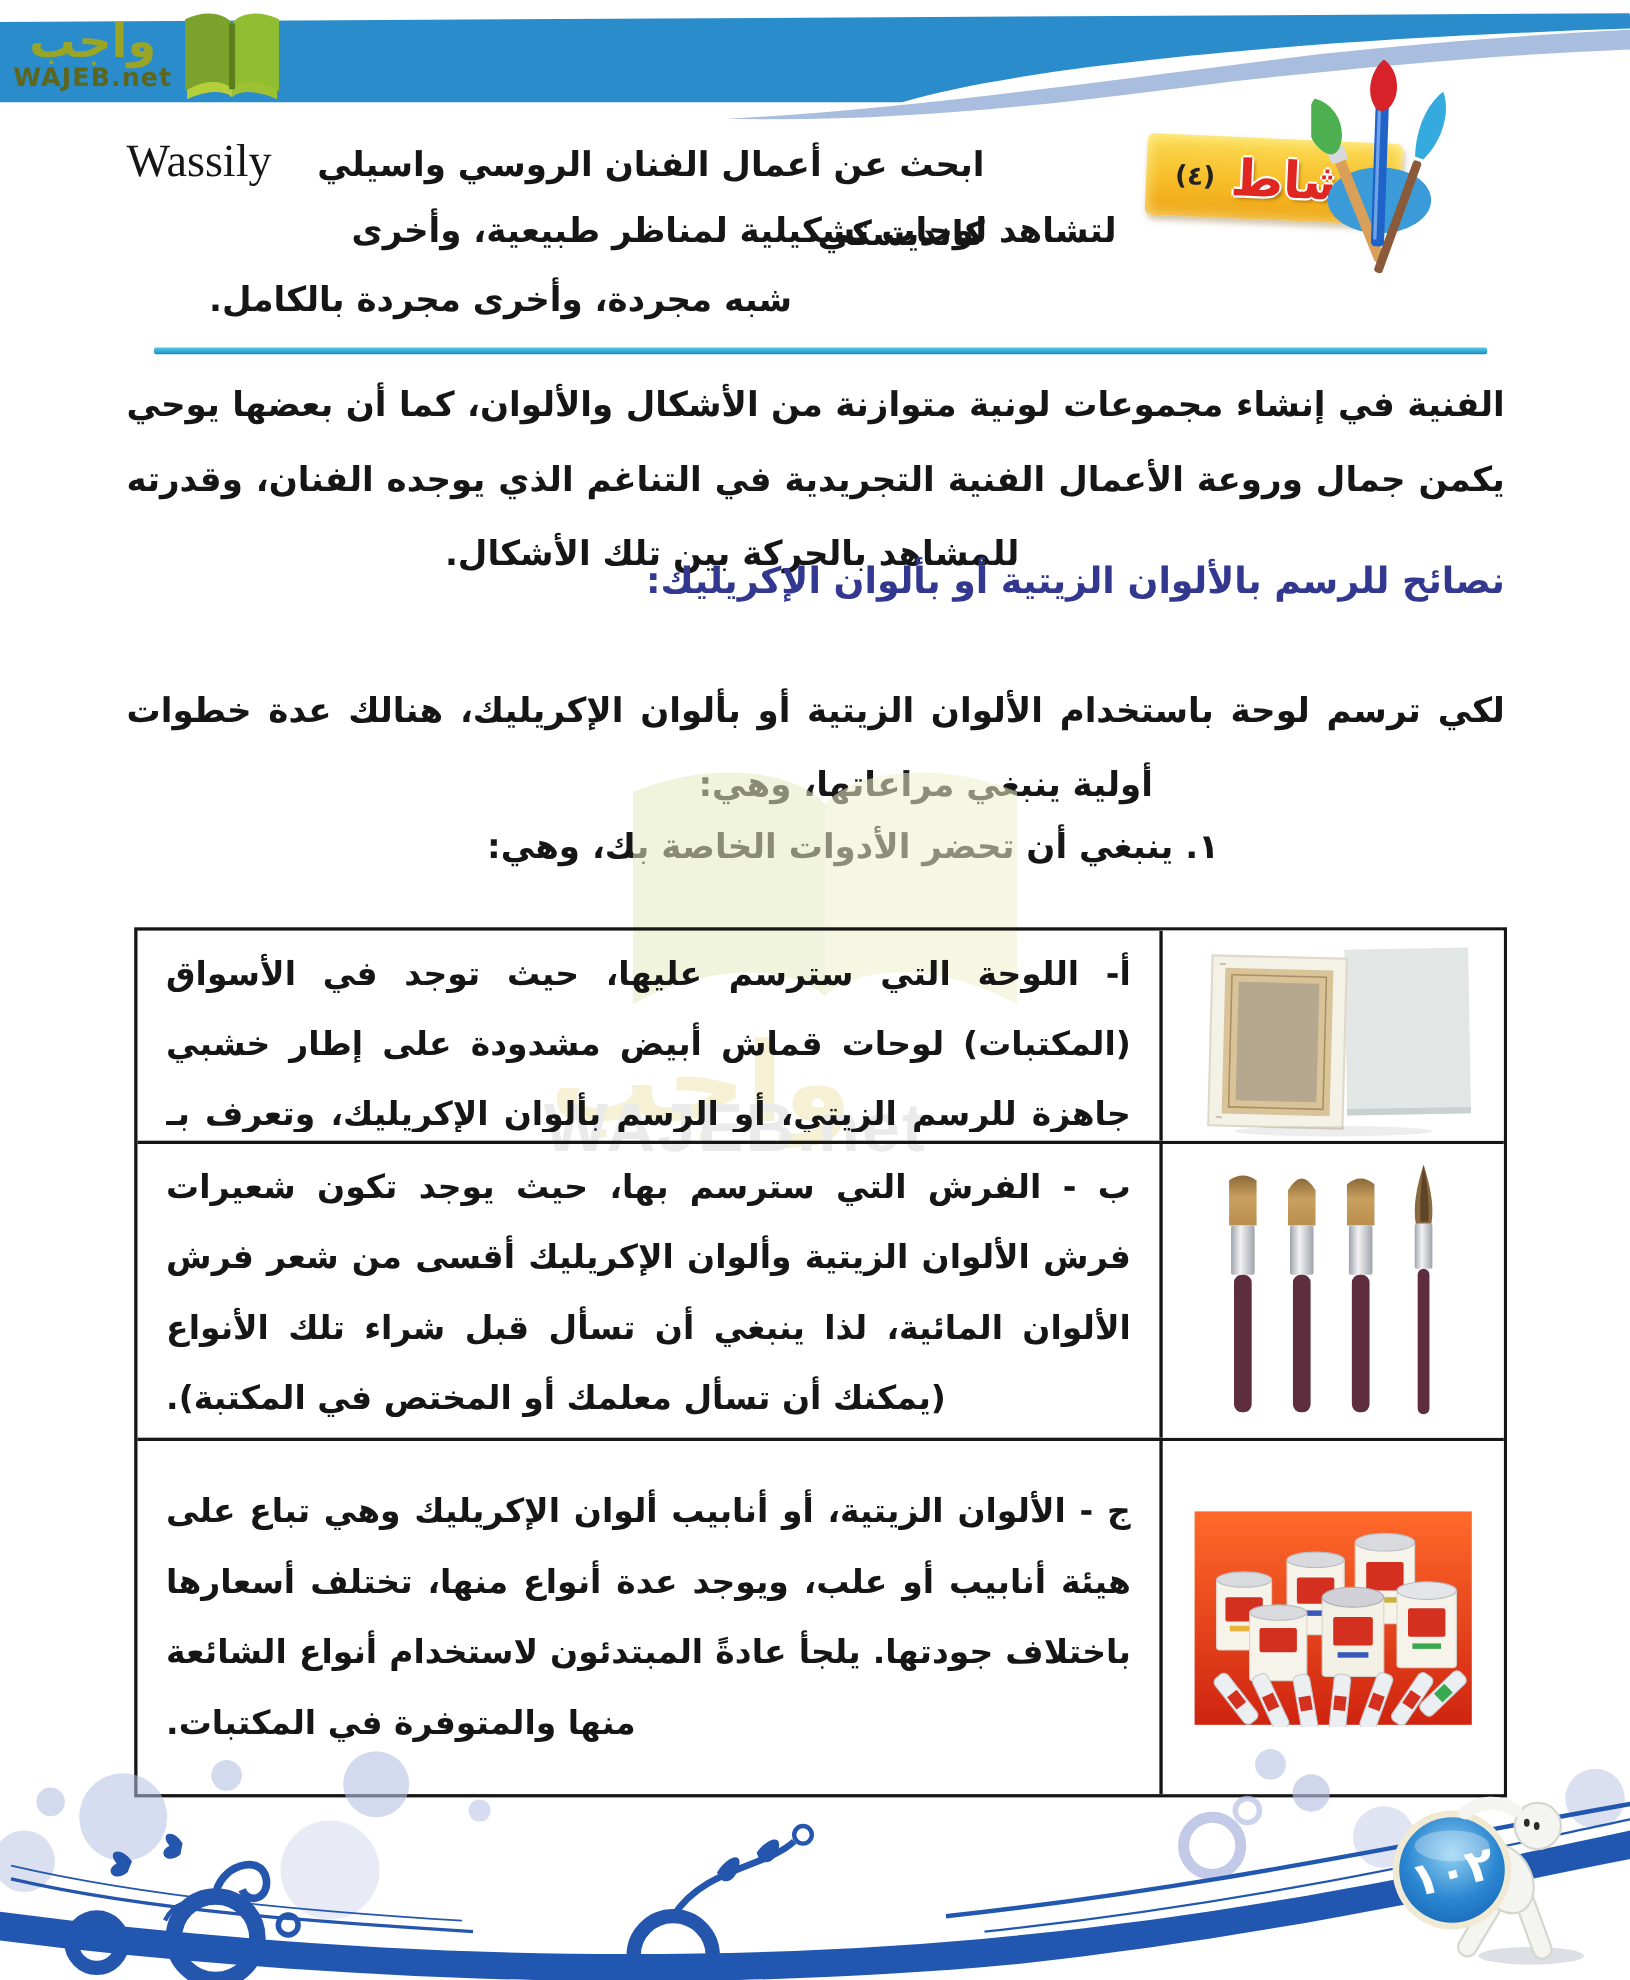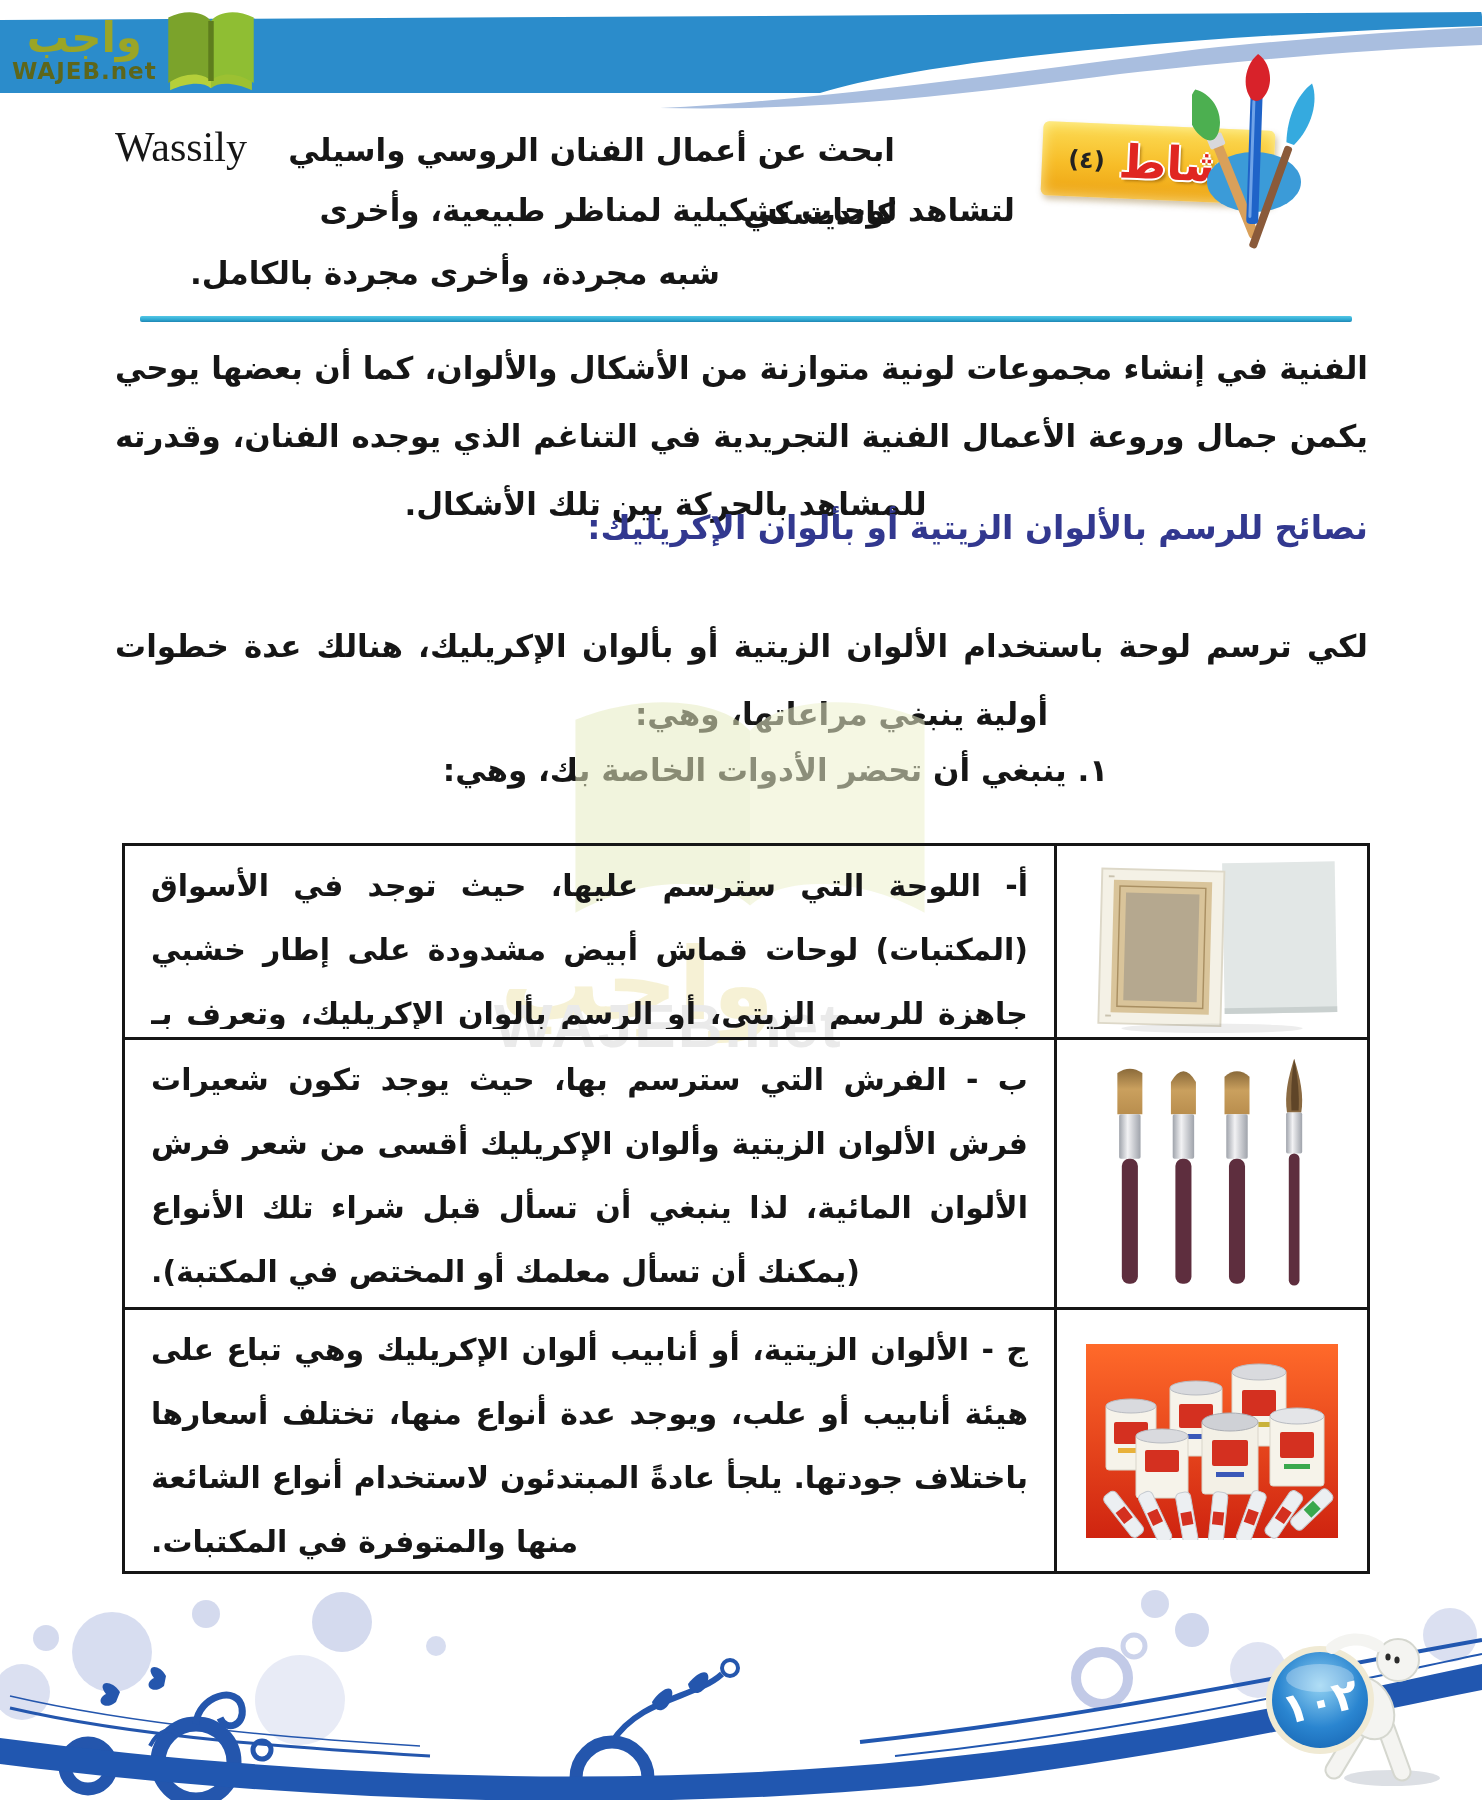--- a/index.html
+++ b/index.html
@@ -59,21 +59,21 @@
   .wm-en{position:absolute;left:24px;top:300px;font-size:62px;font-weight:bold;color:#d9d9d9;
       font-family:"Liberation Sans",sans-serif;letter-spacing:2px;}
 
   
   .tools-table{position:absolute;left:122px;top:843px;width:1248px;z-index:2;
       border:3px solid #161616;box-sizing:border-box;background:transparent;}
   .trow{display:flex;box-sizing:border-box;border-bottom:3px solid #161616;}
   .trow:last-child{border-bottom:none;}
   .trow.r1{height:194px;}
   .trow.r2{height:270px;}
-  .trow.r3{height:261px;}
+  .trow.r3{height:321px;}
   .tcell-text{flex:1;display:flex;align-items:center;box-sizing:border-box;padding:8px 26px;}
   .cell-inner{width:100%;direction:rtl;font-weight:bold;color:#161616;font-size:30px;line-height:64px;
       text-align:justify;text-align-last:left;max-height:100%;overflow:hidden;}
   .tcell-img{width:313px;box-sizing:border-box;border-left:3px solid #161616;
       display:flex;align-items:center;justify-content:center;background:#ffffff;}
 
   
   .bottom-deco{position:absolute;left:0;top:1580px;z-index:5;}
 </style>
 </head>

